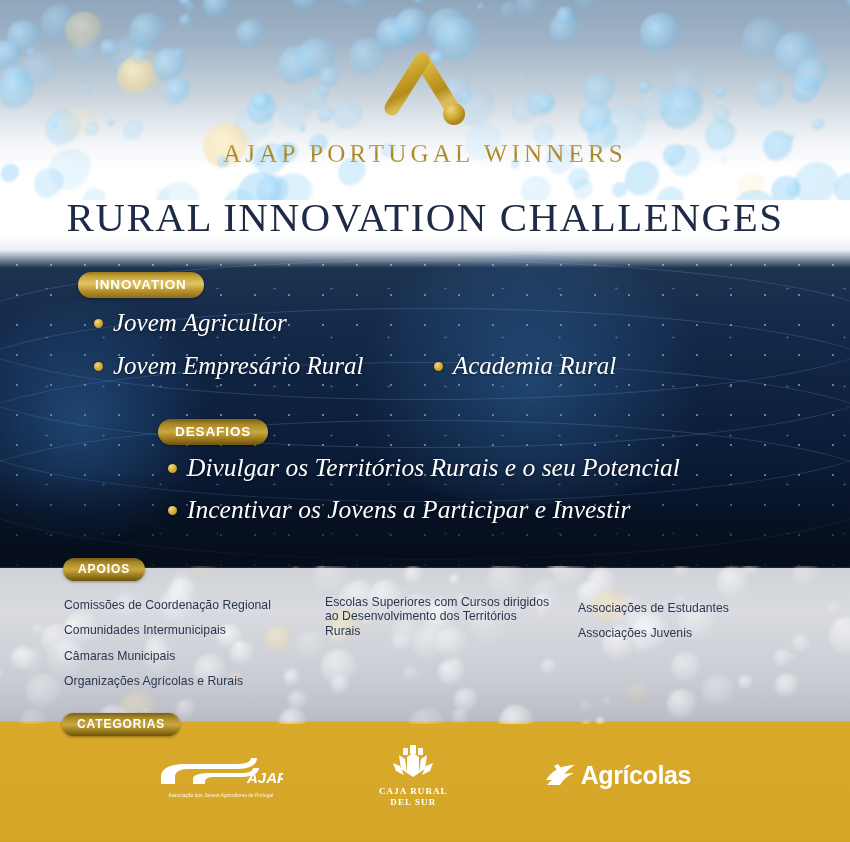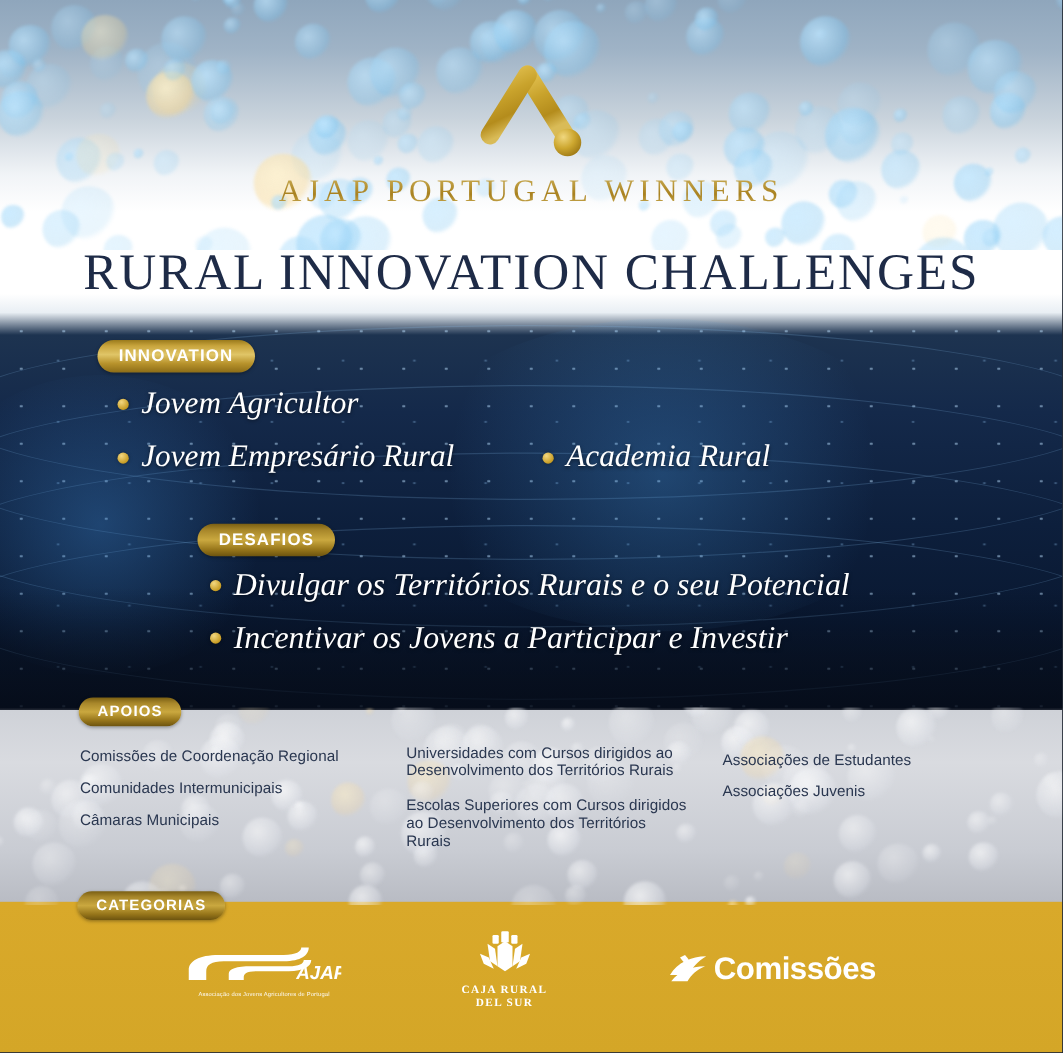--- a/index.html
+++ b/index.html
@@ -447,23 +447,23 @@
     <span>Incentivar os Jovens a Participar e Investir</span>
   </div>
 
   <div class="pill dark" style="left:63px;top:558px;font-size:12px;padding:4px 15px 5px;">APOIOS</div>
 
   <div class="apoios-cols">
     <div class="acol" style="left:64px;width:270px;">
       <p>Comissões de Coordenação Regional</p>
       <p>Comunidades Intermunicipais</p>
       <p>Câmaras Municipais</p>
+      <p>Organizações Agrícolas e Rurais</p>
     </div>
     <div class="acol" style="left:325px;width:225px;top:-3px;">
-      <p class="tight">Universidades com Cursos dirigidos ao Desenvolvimento dos Territórios Rurais</p>
       <p class="tight">Escolas Superiores com Cursos dirigidos ao Desenvolvimento dos Territórios Rurais</p>
     </div>
     <div class="acol" style="left:578px;width:225px;top:3px;">
       <p>Associações de Estudantes</p>
       <p>Associações Juvenis</p>
     </div>
   </div>
 
   <div class="pill dark" style="left:62px;top:713px;font-size:12px;padding:4px 15px 5px;">CATEGORIAS</div>
 
@@ -499,18 +499,18 @@
 
     <div class="plogo">
       <div class="agri-row">
         <svg width="34" height="28" viewBox="0 0 34 28">
           <g fill="#fff">
             <path d="M2 19 C8 9 19 4 31 4 C24 8 20 13 17 19 Z"></path>
             <path d="M3 24 C9 16 19 12 30 12 C23 15 19 19 16 24 Z"></path>
             <path d="M14 3 C18 7 19 11 19 15 C15 11 12 8 10 5 Z"></path>
           </g>
         </svg>
-        <span class="agri-txt">Comissões</span>
+        <span class="agri-txt">Agrícolas</span>
       </div>
     </div>
 
   </div>
 </div>
 
 </body></html>

